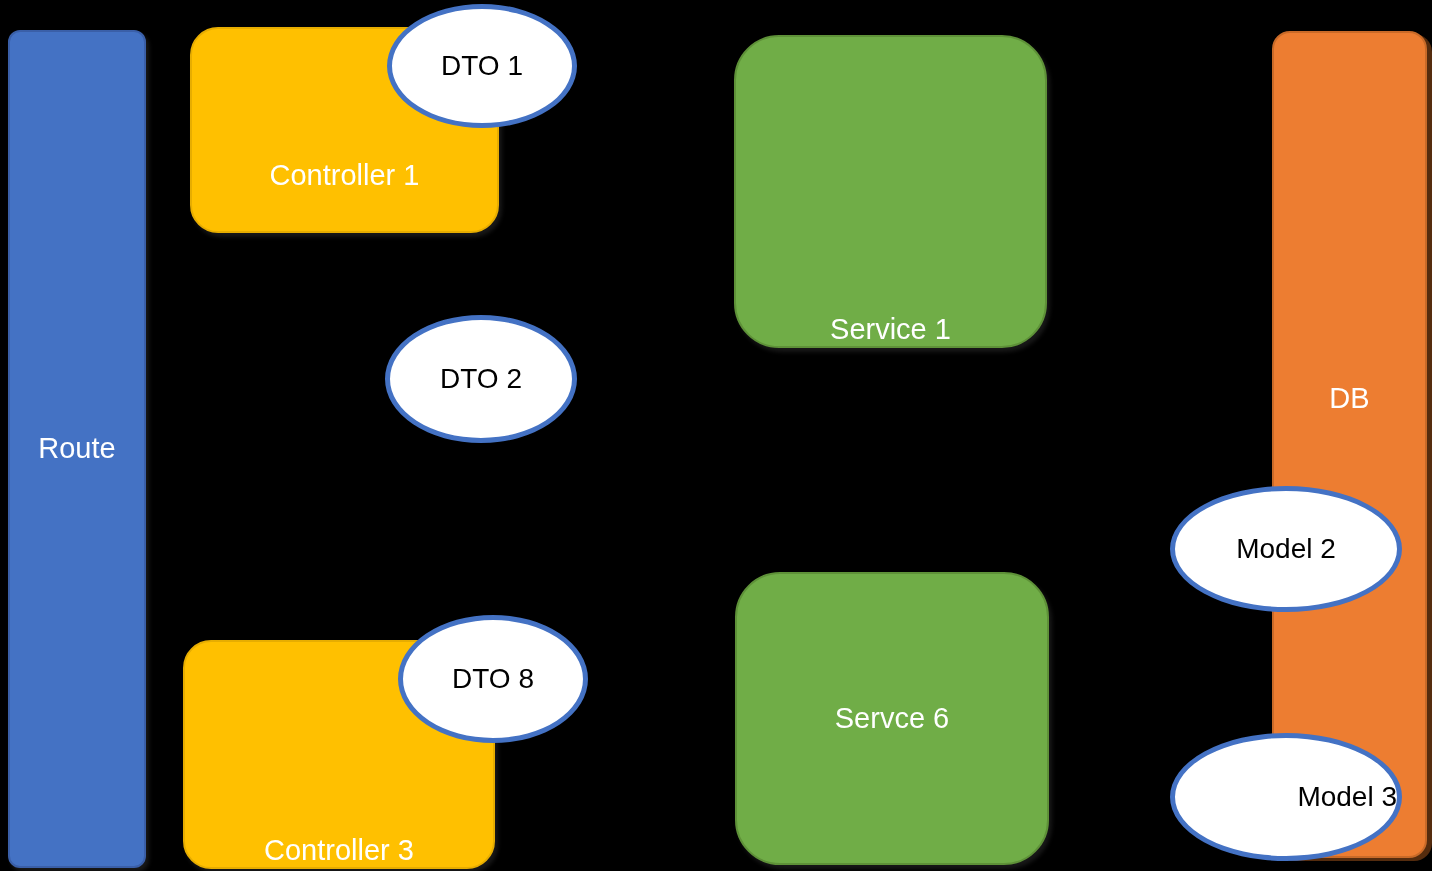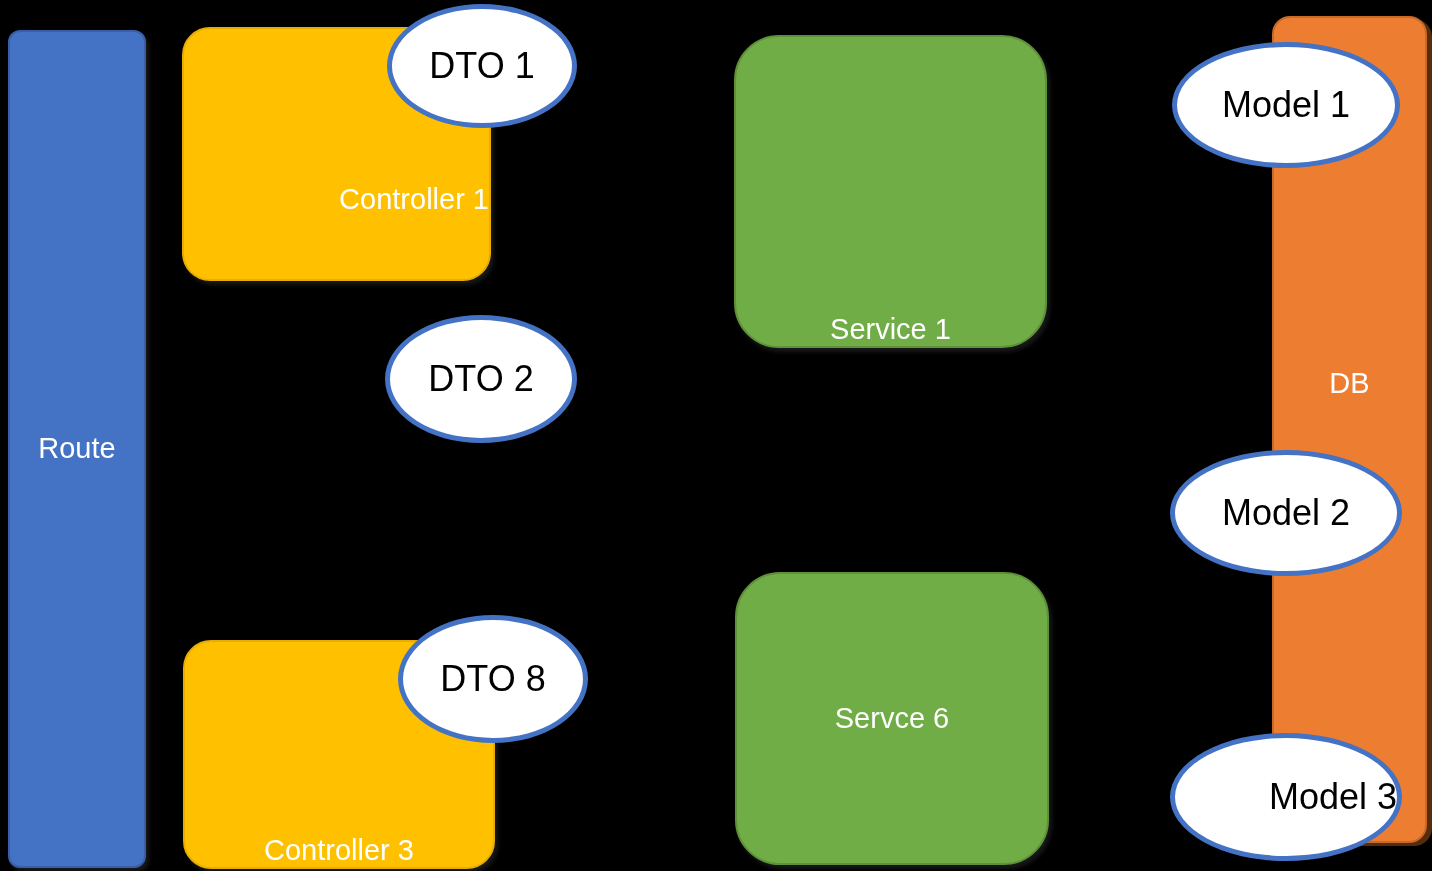--- a/index.html
+++ b/index.html
@@ -35,53 +35,53 @@
     background: var(--route_fill, #4472C4);
     border: 2px solid var(--route_border, #3A5FA8);
     border-radius: 12px;
   }
   .controller {
     background: var(--controller_fill, #FFC000);
     border: 2px solid var(--controller_border, #E7AD00);
     border-radius: 28px;
     padding-top: 92px; 
   }
-  .c1 { left: 182px; top: 27px;  width: 309px; height: 254px; justify-content: flex-end; }
+  .c1 { left: 190px; top: 27px;  width: 309px; height: 206px; }
   .c2 { left: 184px; top: 342px; width: 312px; height: 228px; }
   .c3 { left: 183px; top: 640px; width: 312px; height: 229px; align-items: flex-end; }
   .service {
     background: var(--service_fill, #70AD47);
     border: 2px solid var(--service_border, #5E9138);
     border-radius: 45px;
   }
   .s1 { left: 734px; top: 35px;  width: 313px; height: 313px; align-items: flex-end; }
   .s2 { left: 735px; top: 572px; width: 314px; height: 293px; }
   .db {
-    left: 1272px; top: 16px; width: 155px; height: 827px;
+    left: 1272px; top: 31px; width: 155px; height: 827px;
     background: var(--db_fill, #ED7D31);
     border: 2px solid var(--db_border, #C96A28);
     border-radius: 18px;
     padding-bottom: 92px; 
     box-shadow: 5px 3px 0 rgba(155, 80, 26, 0.55);
   }
 
   
   .ellipse {
     background: var(--ellipse_fill, #FFFFFF);
     border: 5px solid var(--ellipse_border, #4472C4);
     border-radius: 50%;
     color: var(--ellipse_text, #000000);
-    font-size: 36px;
+    font-size: 28px;
     z-index: 3;
   }
   .d1 { left: 387px;  top: 4px;   width: 190px; height: 124px; }
   .d2 { left: 385px;  top: 315px; width: 192px; height: 128px; }
   .d3 { left: 398px;  top: 615px; width: 190px; height: 128px; }
   .m1 { left: 1172px; top: 42px;  width: 228px; height: 126px; }
-  .m2 { left: 1170px; top: 450px; width: 232px; height: 126px; }
+  .m2 { left: 1170px; top: 486px; width: 232px; height: 126px; }
   .m3 { left: 1170px; top: 733px; width: 232px; height: 128px; justify-content: flex-end; }
 </style>
 </head>
 <body>
 
 <div id="canvas">
 
   <div class="node rect route">
     <span class="label">Route</span>
   </div>
@@ -107,23 +107,20 @@
   <div class="node ellipse d1">
     <span class="label">DTO 1</span>
   </div>
   <div class="node ellipse d2">
     <span class="label">DTO 2</span>
   </div>
   <div class="node ellipse d3">
     <span class="label">DTO 8</span>
   </div>
 
-  <div class="node ellipse m1">
-    <span class="label">Model 1</span>
-  </div>
   <div class="node ellipse m2">
     <span class="label">Model 2</span>
   </div>
   <div class="node ellipse m3">
     <span class="label">Model 3</span>
   </div>
 
 </div>
 
 </body></html>

